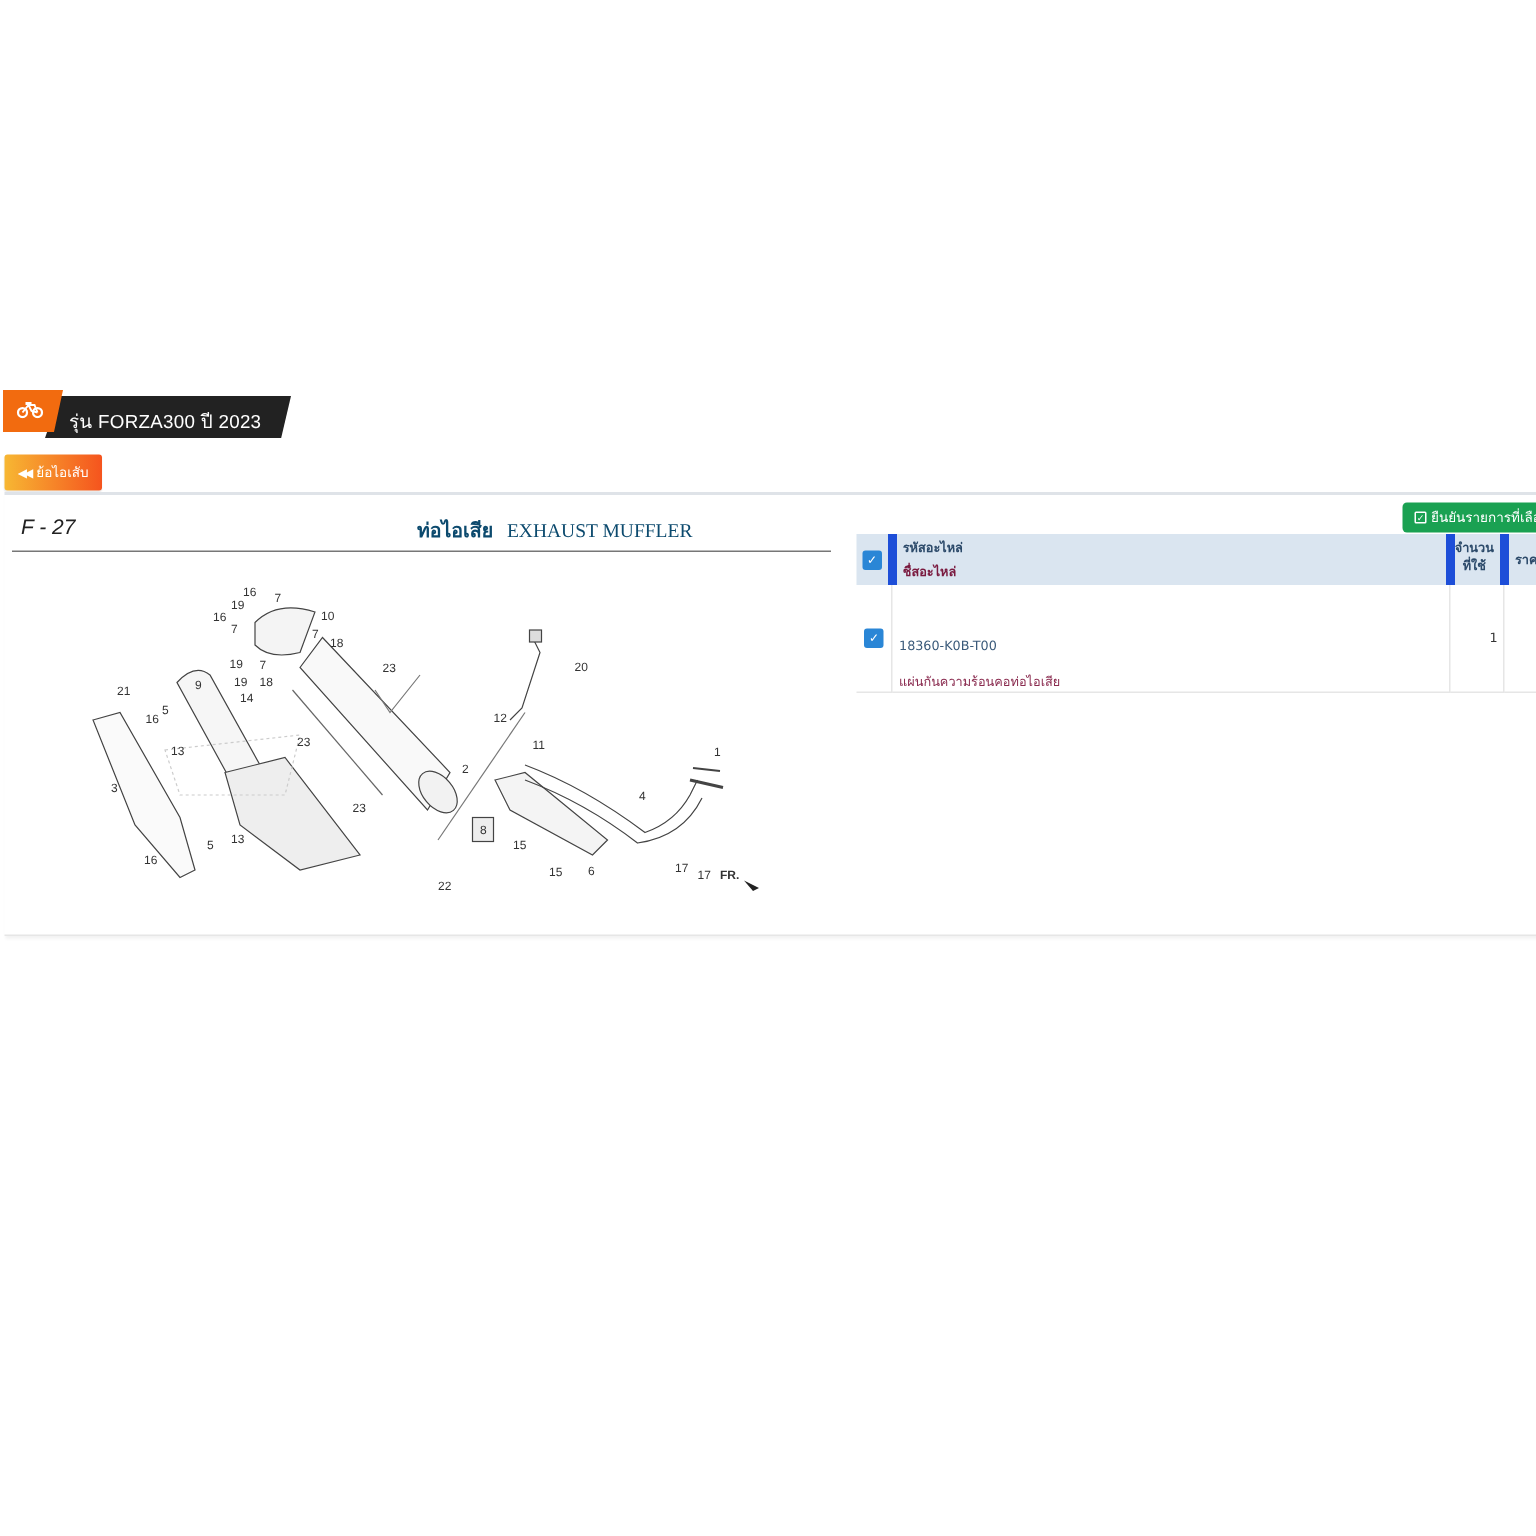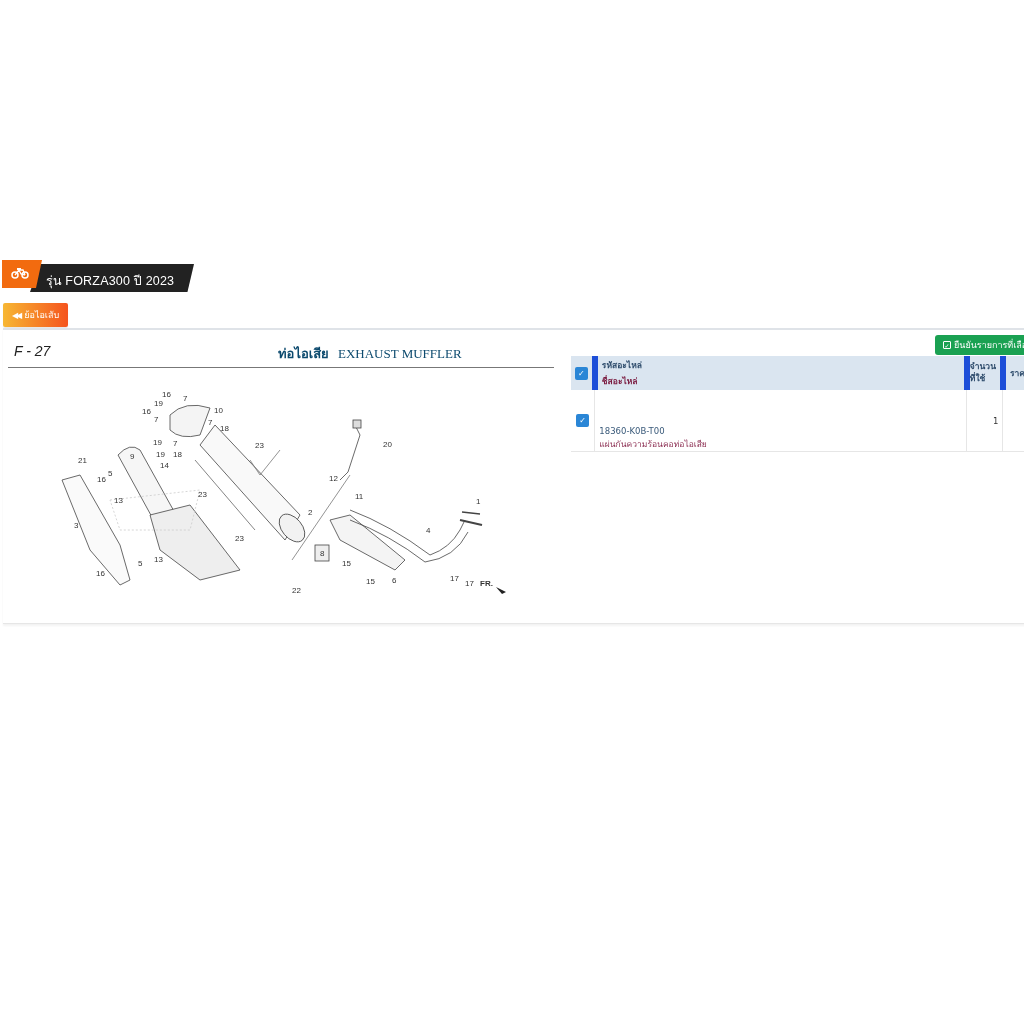--- a/index.html
+++ b/index.html
@@ -78,22 +78,22 @@
   .parts-table .c-name { width: 378px; padding-left: 4px; }
   .parts-table .c-qty { width: 36px; text-align: right; padding-right: 4px; }
   .parts-table .c-price { width: 22px; padding-left: 4px; }
   .checkbox {
     display: inline-flex; width: 13px; height: 13px; background: #2a86d6; border-radius: 2px;
     align-items: center; justify-content: center; color: #fff; font-size: 8px; cursor: pointer;
   }
   .hdr-code { color: #2c4a6a; display: block; }
   .hdr-name { color: #7a1a3f; display: block; margin-top: 2px; }
   .row-code { color: #3a5a7a; display: block; margin-top: 36px; }
-  .row-name { color: #8a2b4f; display: block; margin-top: 1px; }
-  .hdr-qty { color: #2c4a6a; display: block; text-align: left; line-height: 1.4; }
+  .row-name { color: #8a2b4f; display: block; margin-top: 11px; }
+  .hdr-qty { color: #2c4a6a; display: block; text-align: center; line-height: 1.4; }
 </style>
 </head>
 <body>
 
 <div class="model-banner">
   <div class="orange-tab">
     <svg class="moto" viewBox="0 0 18 12">
       <circle cx="4" cy="8" r="3" fill="none" stroke="#fff" stroke-width="1.5"></circle>
       <circle cx="14" cy="8" r="3" fill="none" stroke="#fff" stroke-width="1.5"></circle>
       <path d="M4 8 L8 3 L12 3 L14 8 M8 3 L10 7 L14 8" fill="none" stroke="#fff" stroke-width="1.3"></path>

